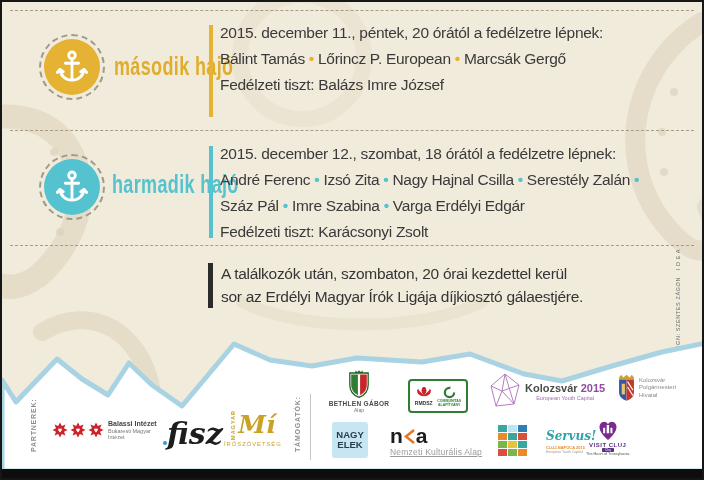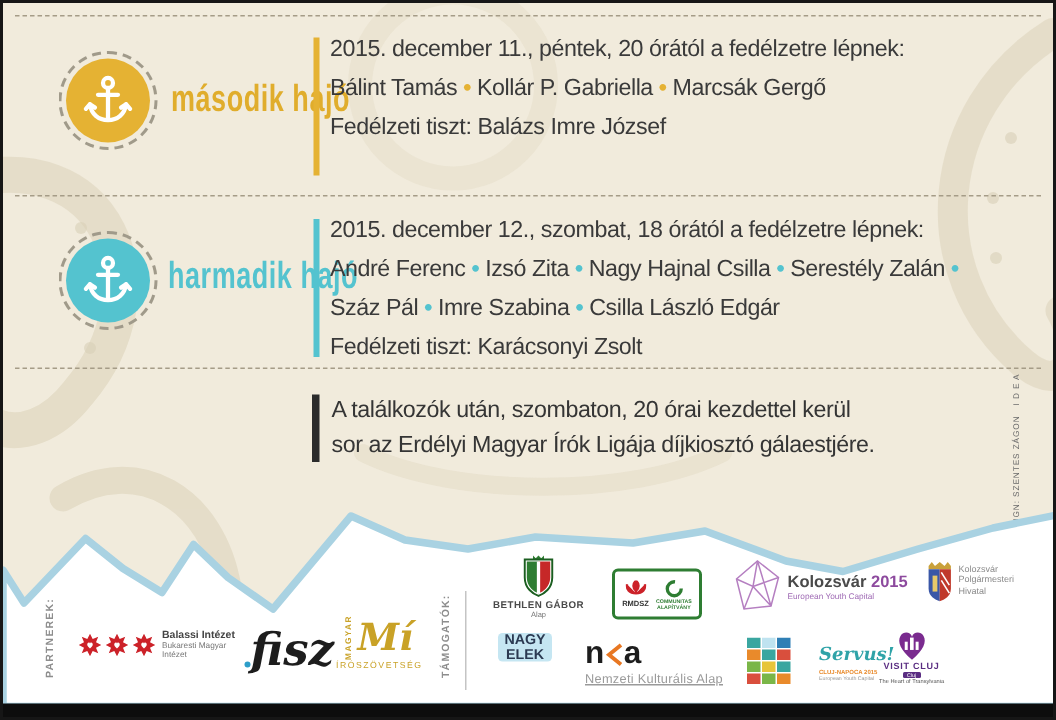--- a/index.html
+++ b/index.html
@@ -65,28 +65,28 @@
   .bethlen{flex-direction:column;width:62px;}
   .bethlen .t1{font-size:6.5px;font-weight:700;color:#4a4a4a;letter-spacing:0.3px;margin-top:2px;}
   .bethlen .t2{font-size:5px;color:#777;}
 
   .rmdszbox{width:56px;height:30px;background:#fff;border:2px solid #2e7d32;border-radius:4px;
     display:flex;align-items:center;justify-content:space-evenly;}
   .rmdsz-col{display:flex;flex-direction:column;align-items:center;}
   .rmdsz-col .t{font-size:5px;font-weight:700;color:#333;}
   .comm-col .t{font-size:3.5px;color:#2e7d32;line-height:4px;text-align:center;}
 
-  .kv2015{align-items:center;}
+  .kv2015{align-items:center;text-align:center;}
   .kv-text .t1{font-size:11px;font-weight:700;color:#4a4a4a;}
   .kv-text .t1 b{color:#8d4a9e;}
   .kv-text .t2{font-size:5.5px;color:#a06cb5;margin-top:1px;}
 
   .cityhall .ch-text{margin-left:4px;font-size:6px;color:#8a8a8a;line-height:7.5px;}
 
-  .nagyelek{width:36px;height:19px;background:#c5e6f2;border-radius:3px;
+  .nagyelek{width:36px;height:36px;background:#c5e6f2;border-radius:3px;
     display:flex;align-items:center;justify-content:center;text-align:center;
     font-size:9.5px;line-height:10px;font-weight:700;color:#2b3a52;}
 
   .nka{flex-direction:column;align-items:flex-start;}
   .nka-row{display:flex;align-items:center;font-weight:700;font-size:21px;color:#1d1d1d;line-height:20px;}
   .nka-sub{font-size:8.5px;color:#9a9a9a;margin-top:1px;letter-spacing:0.2px;text-decoration:underline;}
 
   .servus-right{margin-left:18px;display:flex;flex-direction:column;}
   .servus-title{font-family:"DejaVu Serif",serif;font-style:italic;font-weight:700;font-size:12px;color:#2fa3a8;line-height:13px;}
   .servus-sub{font-size:4px;color:#e98a2b;font-weight:700;margin-top:2px;}
@@ -134,21 +134,21 @@
         <path d="M4.4,13.6 L2.7,15.5 M4.4,13.6 L6.5,15.0"></path>
         <path d="M19.6,13.6 L21.3,15.5 M19.6,13.6 L17.5,15.0"></path>
       </svg>
     </div>
   </div>
   <div class="ship-label gold" style="left:112px;top:50px">második hajó</div>
   <div class="vbar gold" style="left:207px;top:23px;height:92px"></div>
   <div class="sec-text sec-gold" style="left:218px;top:18px">
     <div class="line">2015. december 11., péntek, 20 órától a fedélzetre lépnek:</div>
     <div>
-        <div class="line"><span>Bálint Tamás</span><span class="blt"> • </span><span>Kollár P. Gabriella</span><span class="blt"> • </span><span>Marcsák Gergő</span></div>
+        <div class="line"><span>Bálint Tamás</span><span class="blt"> • </span><span>Lőrincz P. European</span><span class="blt"> • </span><span>Marcsák Gergő</span></div>
       </div>
     <div class="line">Fedélzeti tiszt: Balázs Imre József</div>
   </div>
 
   <div class="badge" style="left:37px;top:152px">
     <div class="badge-inner teal">
       <svg width="38" height="38" viewBox="0 0 24 24" fill="none" stroke="#ffffff" stroke-width="1.8" stroke-linecap="round">
         <circle cx="12" cy="4.6" r="2.1"></circle>
         <line x1="12" y1="6.8" x2="12" y2="19.6"></line>
         <line x1="7.8" y1="9.6" x2="16.2" y2="9.6"></line>
@@ -157,21 +157,21 @@
         <path d="M19.6,13.6 L21.3,15.5 M19.6,13.6 L17.5,15.0"></path>
       </svg>
     </div>
   </div>
   <div class="ship-label teal" style="left:110px;top:168px">harmadik hajó</div>
   <div class="vbar teal" style="left:207px;top:144px;height:92px"></div>
   <div class="sec-text sec-teal" style="left:218px;top:139px">
     <div class="line">2015. december 12., szombat, 18 órától a fedélzetre lépnek:</div>
     <div>
         <div class="line"><span>André Ferenc</span><span class="blt"> • </span><span>Izsó Zita</span><span class="blt"> • </span><span>Nagy Hajnal Csilla</span><span class="blt"> • </span><span>Serestély Zalán</span><span class="blt"> • </span></div>
-        <div class="line"><span>Száz Pál</span><span class="blt"> • </span><span>Imre Szabina</span><span class="blt"> • </span><span>Csilla László Edgár</span></div>
+        <div class="line"><span>Száz Pál</span><span class="blt"> • </span><span>Imre Szabina</span><span class="blt"> • </span><span>Varga Erdélyi Edgár</span></div>
       </div>
     <div class="line">Fedélzeti tiszt: Karácsonyi Zsolt</div>
   </div>
 
   <div class="vbar dark" style="left:206px;top:261px;height:45px"></div>
   <div class="gala-text" style="left:219px;top:260px">
     <div class="line">A találkozók után, szombaton, 20 órai kezdettel kerül</div>
     <div class="line">sor az Erdélyi Magyar Írók Ligája díjkiosztó gálaestjére.</div>
   </div>
 

